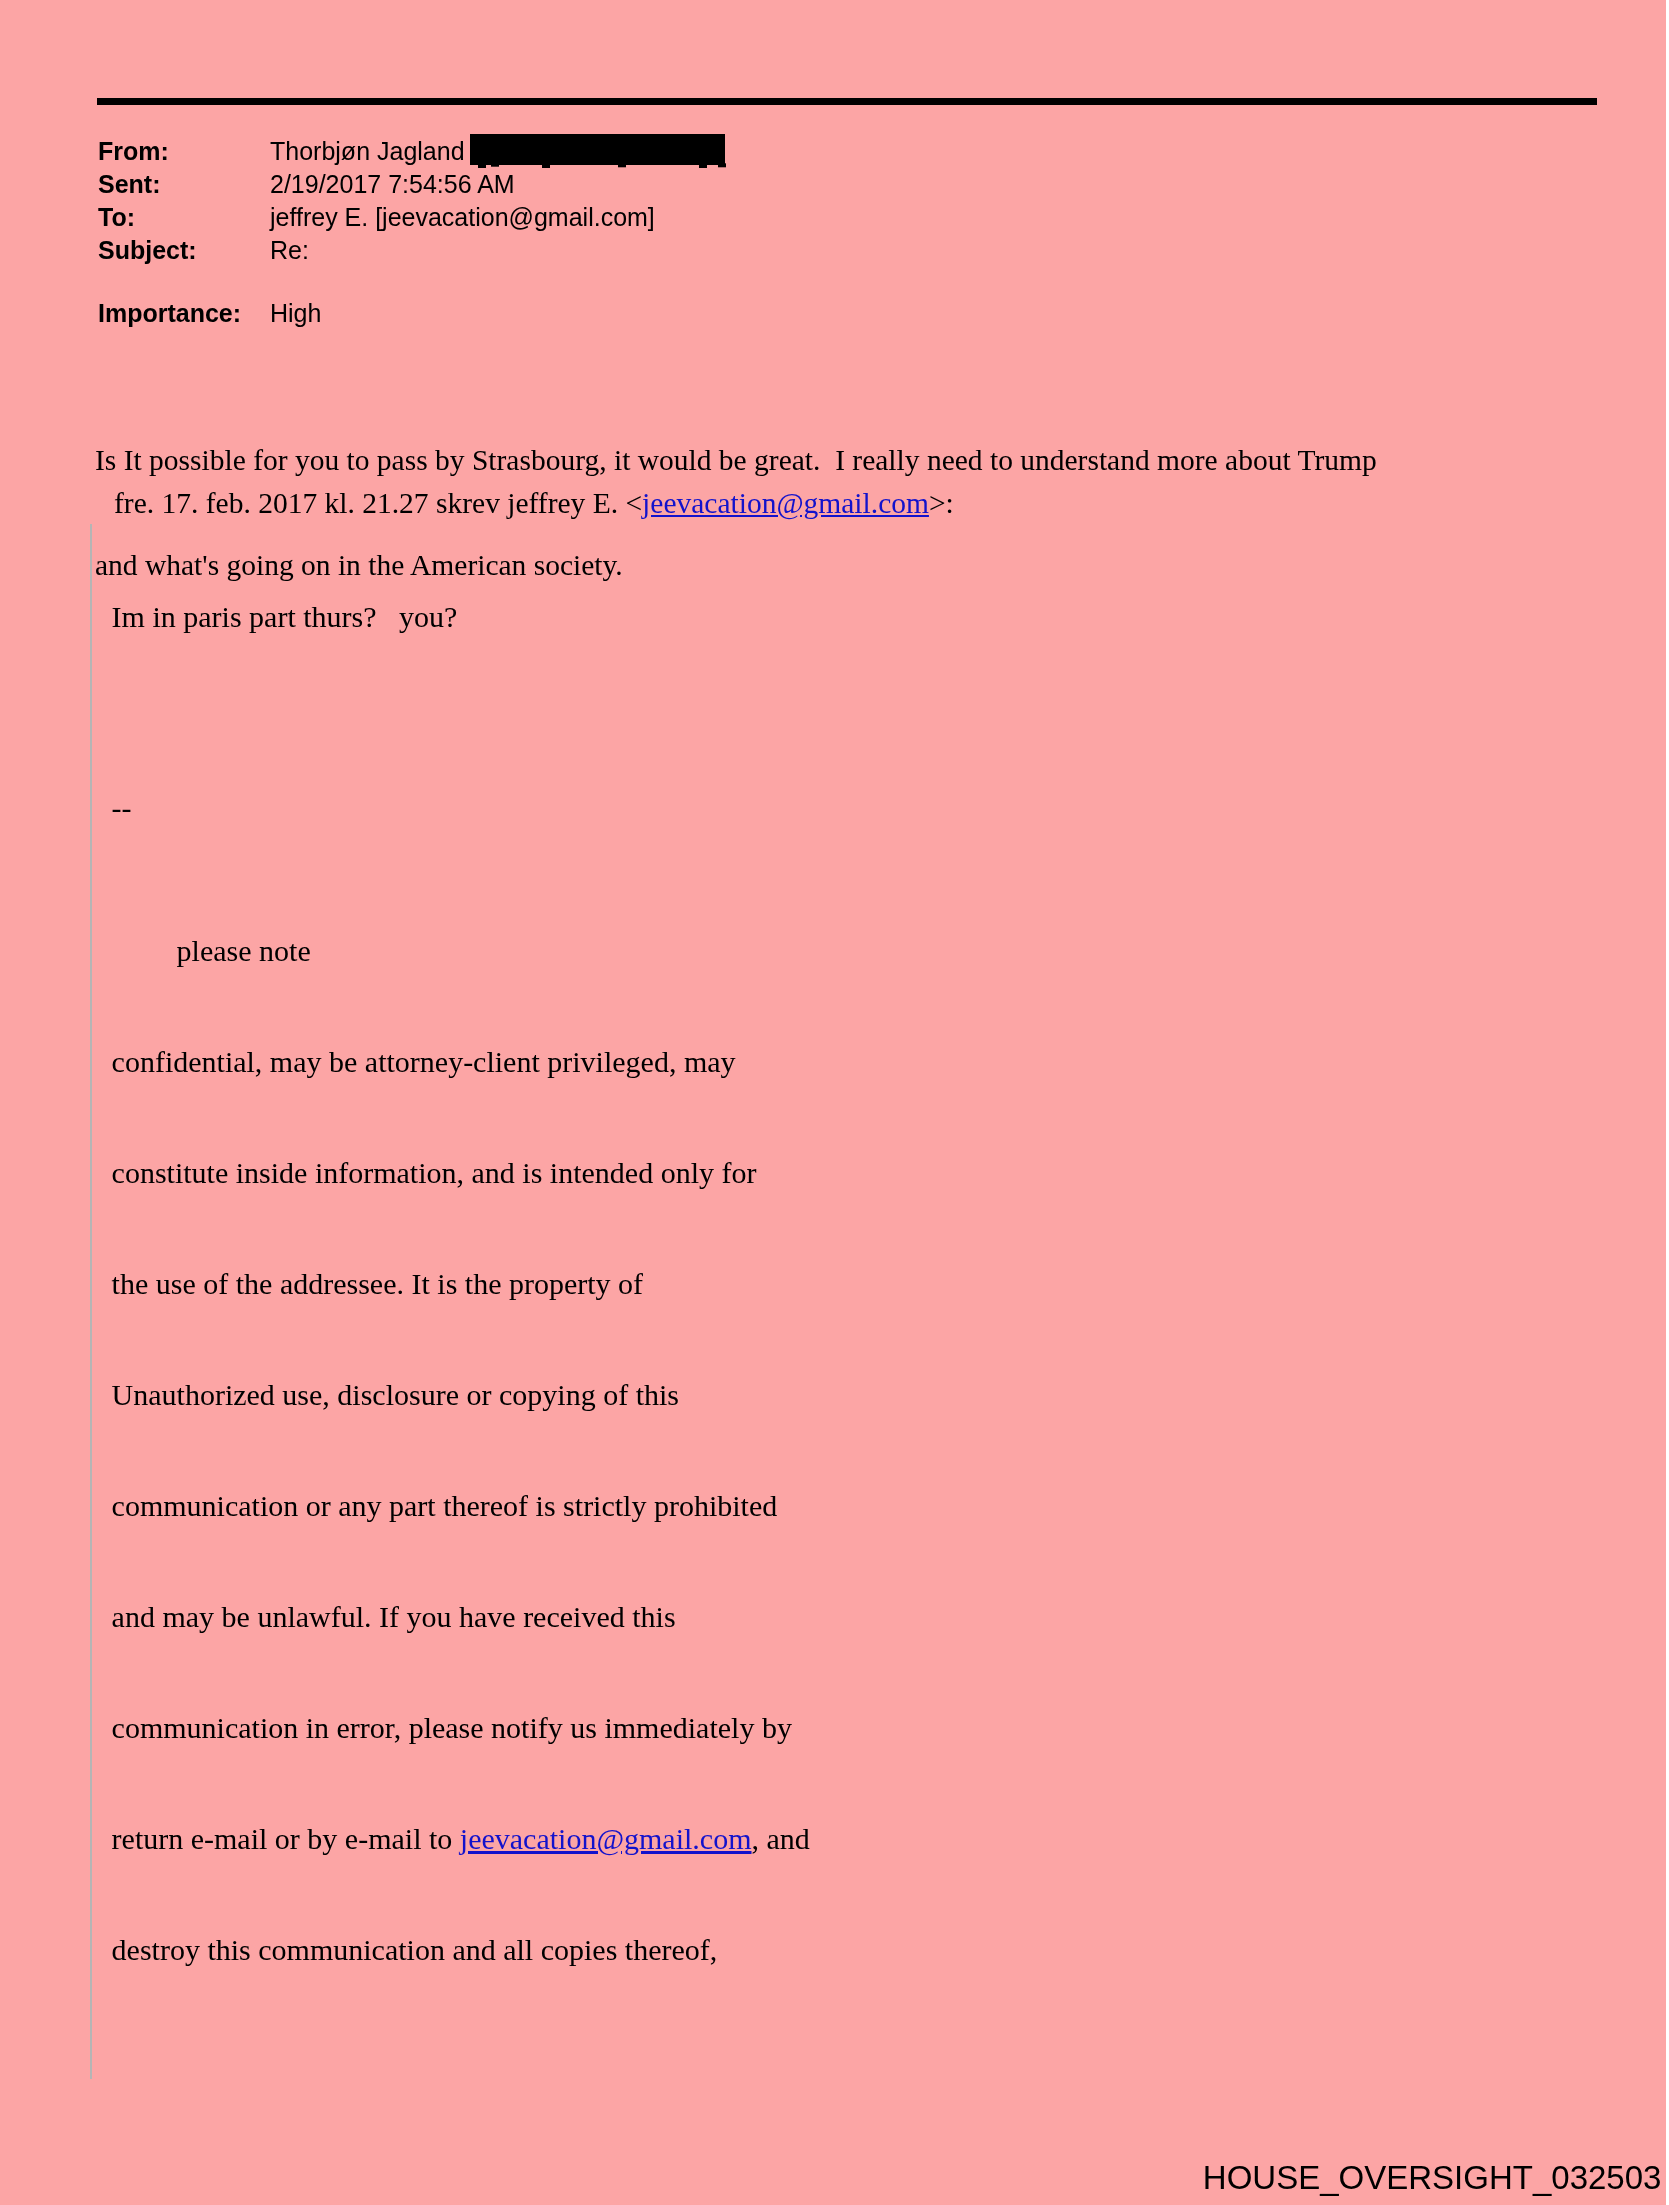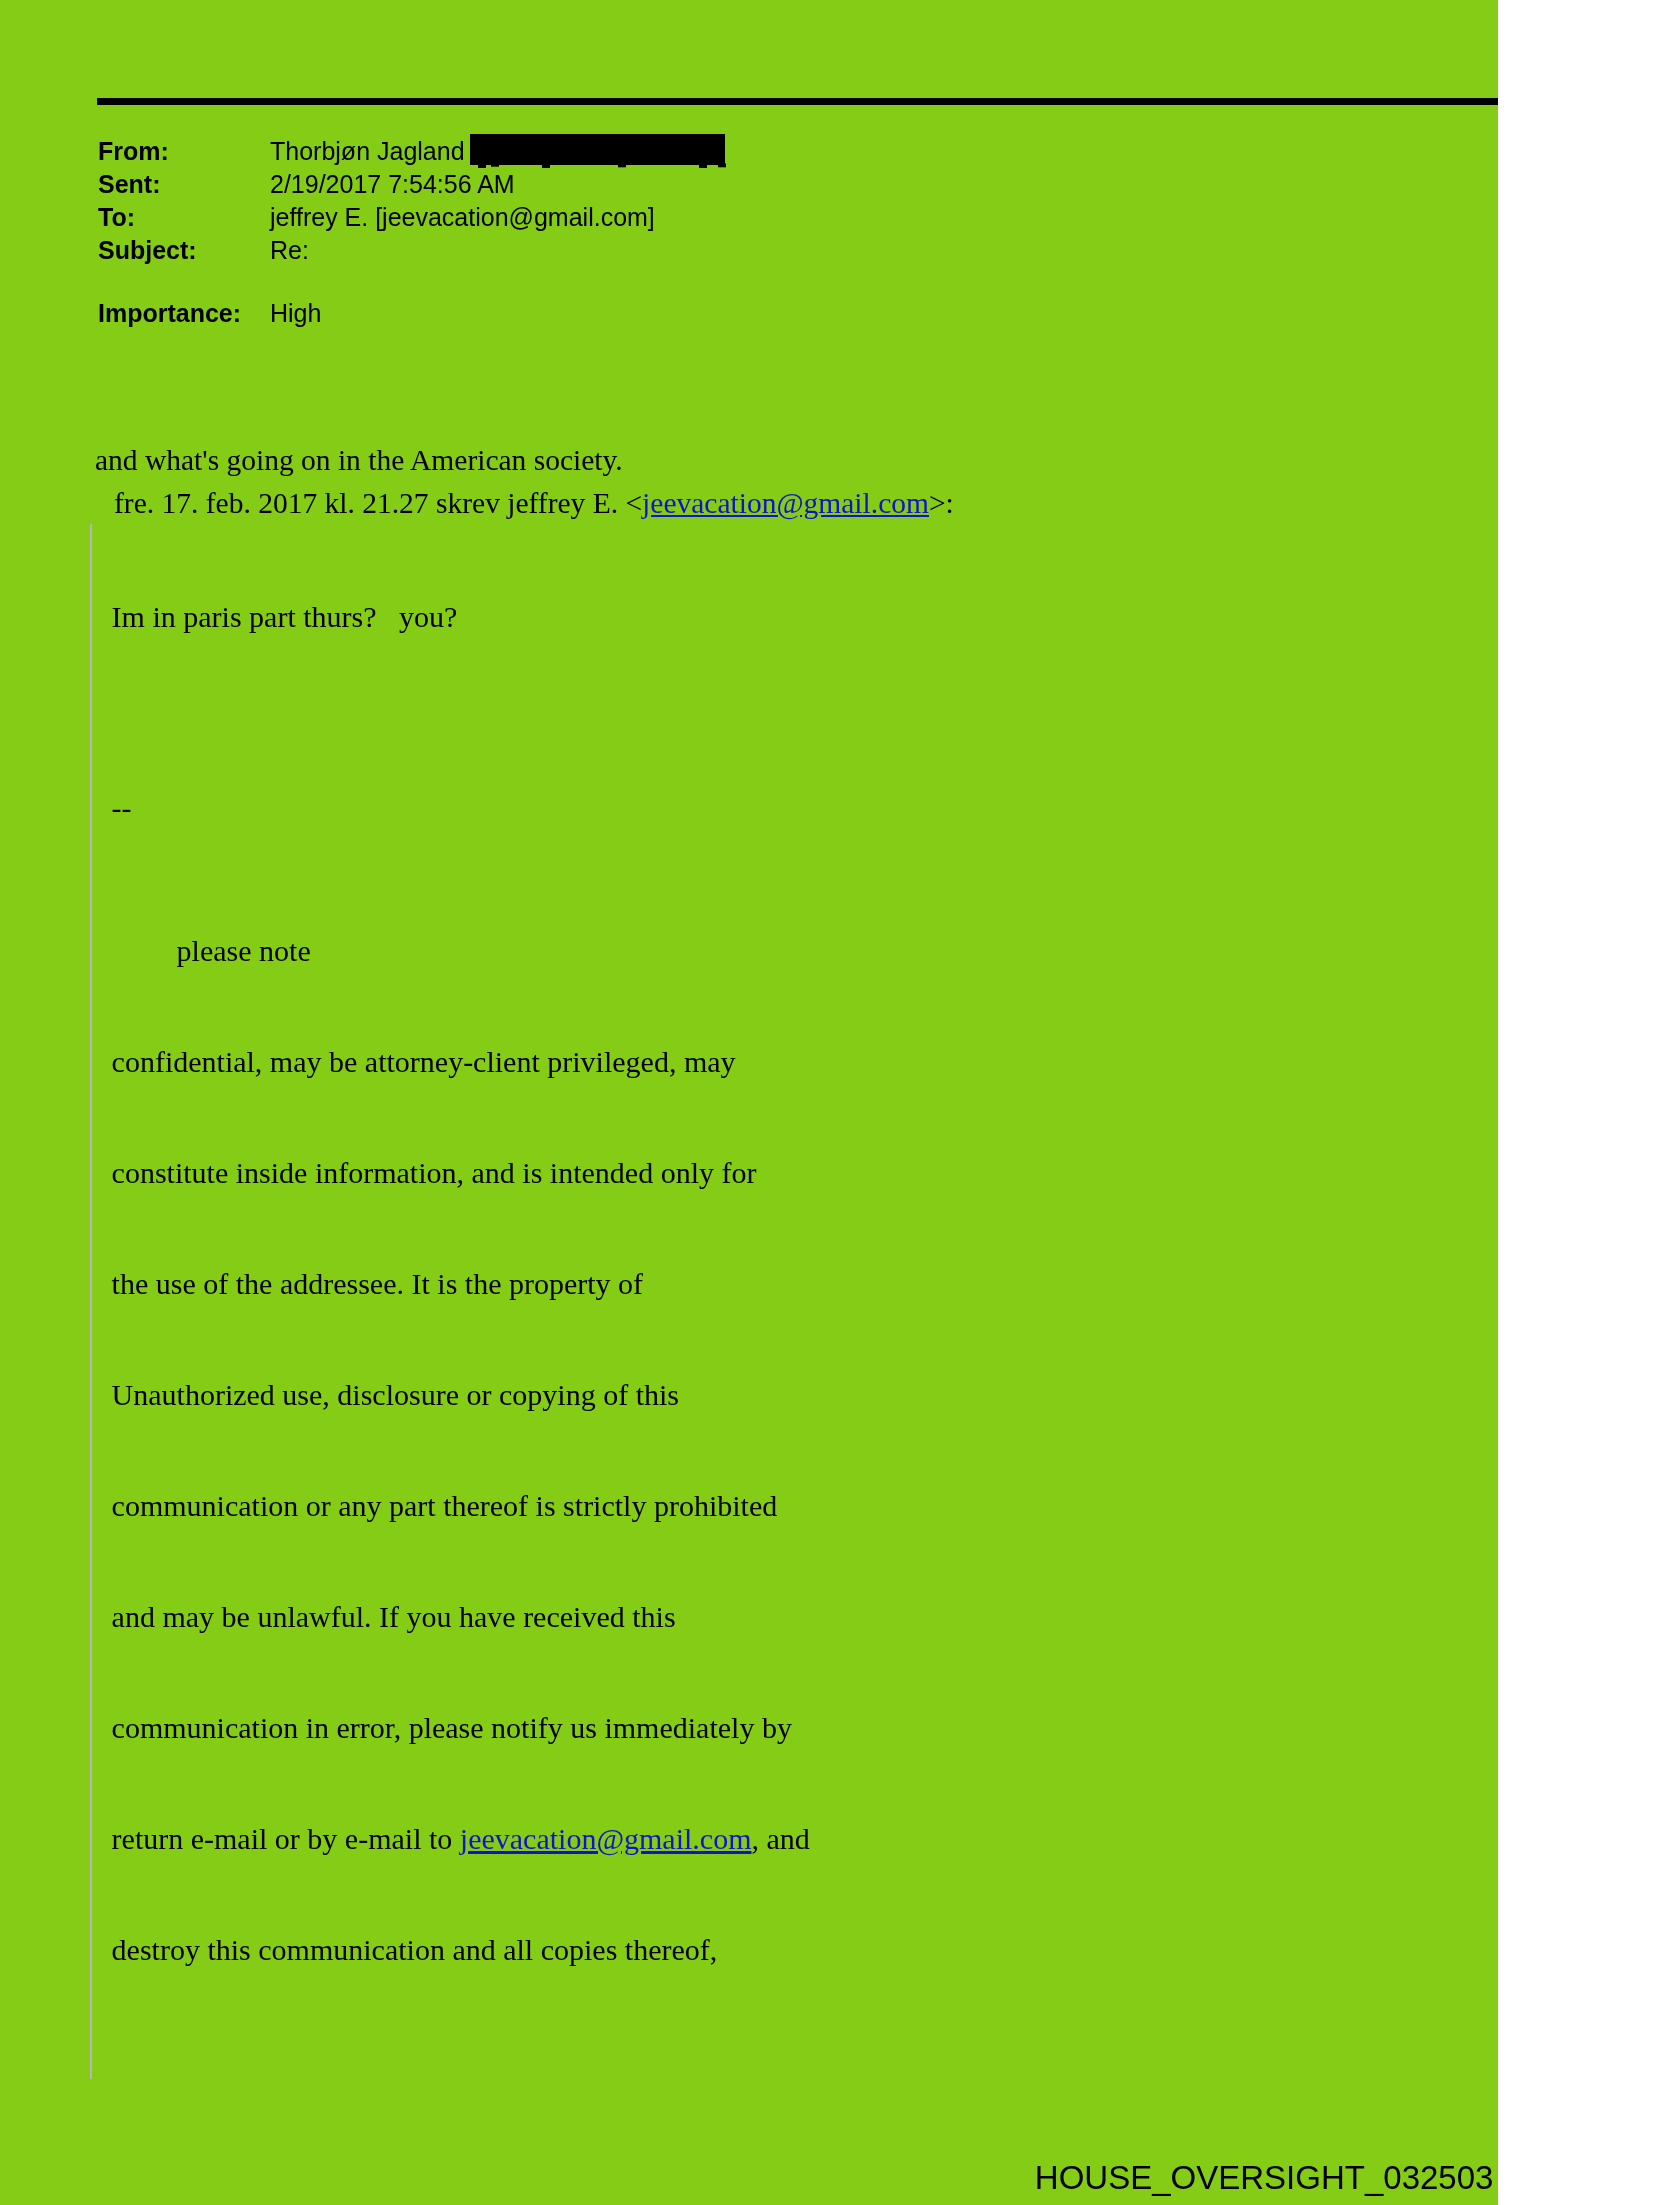--- a/index.html
+++ b/index.html
@@ -1,20 +1,20 @@
 <!DOCTYPE html>
 <html style="font-size:10.5px"><head>
 <meta charset="utf-8">
 <style>
   html, body { margin:0; padding:0; background:#ffffff; }
   .page {
     position:relative;
-    width:1498px;
+    width:1666px;
     height:2205px;
-    background:#84cc16;
+    background:#fca5a5;
     color:#000000;
     font-family:"Liberation Serif", serif;
     overflow:hidden;
   }
 
   
   .top-rule {
     position:absolute;
     left:97px; top:98px;
     width:1500px; height:6.5px;
@@ -120,20 +120,21 @@
       <span class="h-label">Subject:</span>
       <span class="h-value">Re:</span>
     </div>
     <div class="h-row h-row-importance">
       <span class="h-label">Importance:</span>
       <span class="h-value">High</span>
     </div>
   </div>
 
   <div class="body-text">
+    <div>Is It possible for you to pass by Strasbourg, it would be great.  I really need to understand more about Trump</div>
     <div>and what's going on in the American society.</div>
   </div>
 
   <div class="attribution"><span>fre. 17. feb. 2017 kl. 21.27 skrev jeffrey E. &lt;</span><a href="#" class="mail-link">jeevacation@gmail.com</a><span>&gt;:</span></div>
 
   <div class="quote">
     <div>Im in paris part thurs?   you?</div>
     <div class="q-sep">--</div>
     <div class="q-note">please note</div>
     <div>confidential, may be attorney-client privileged, may</div>

